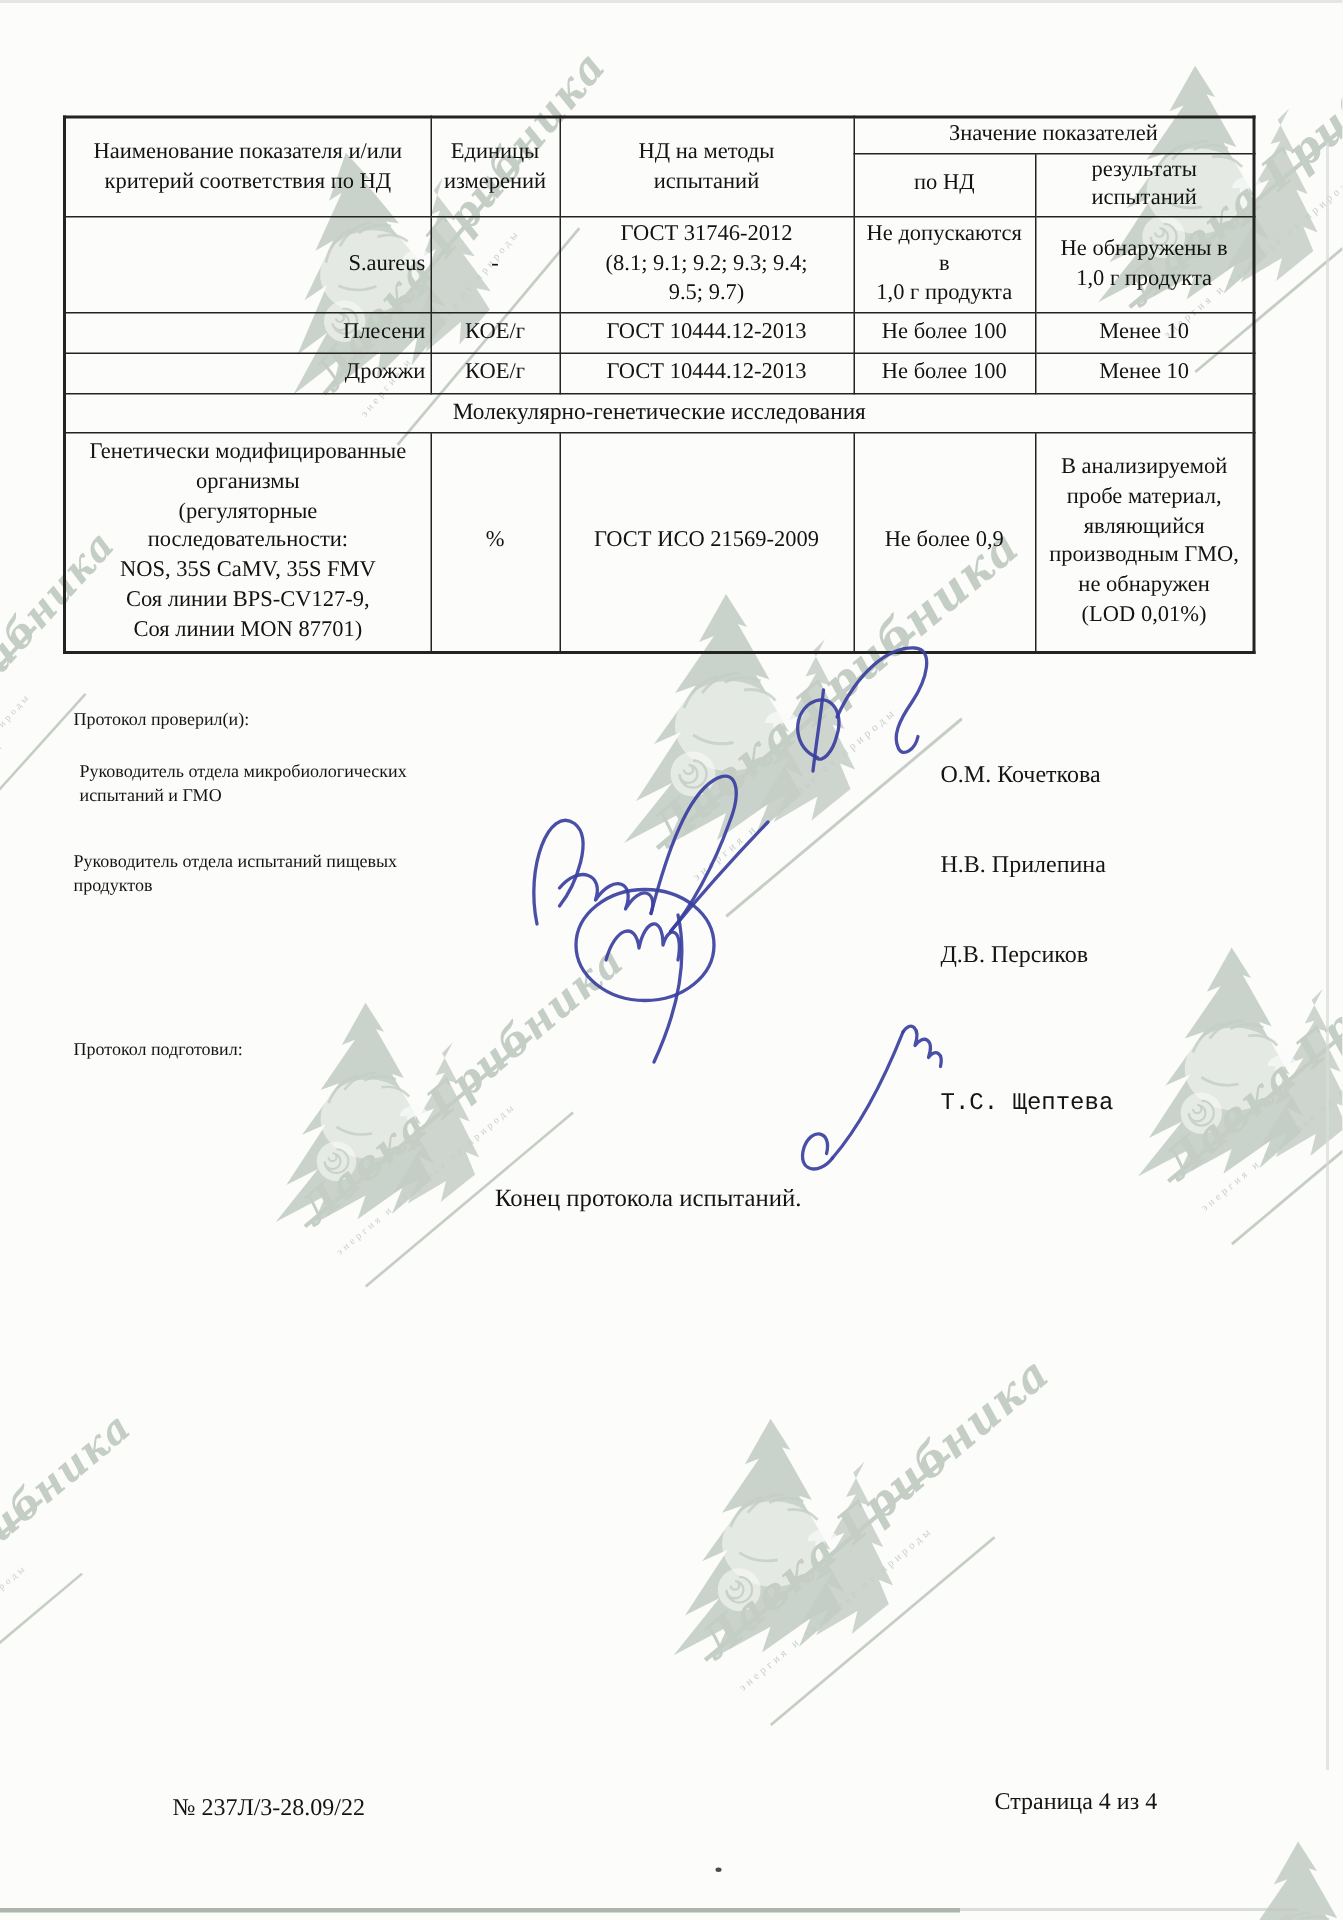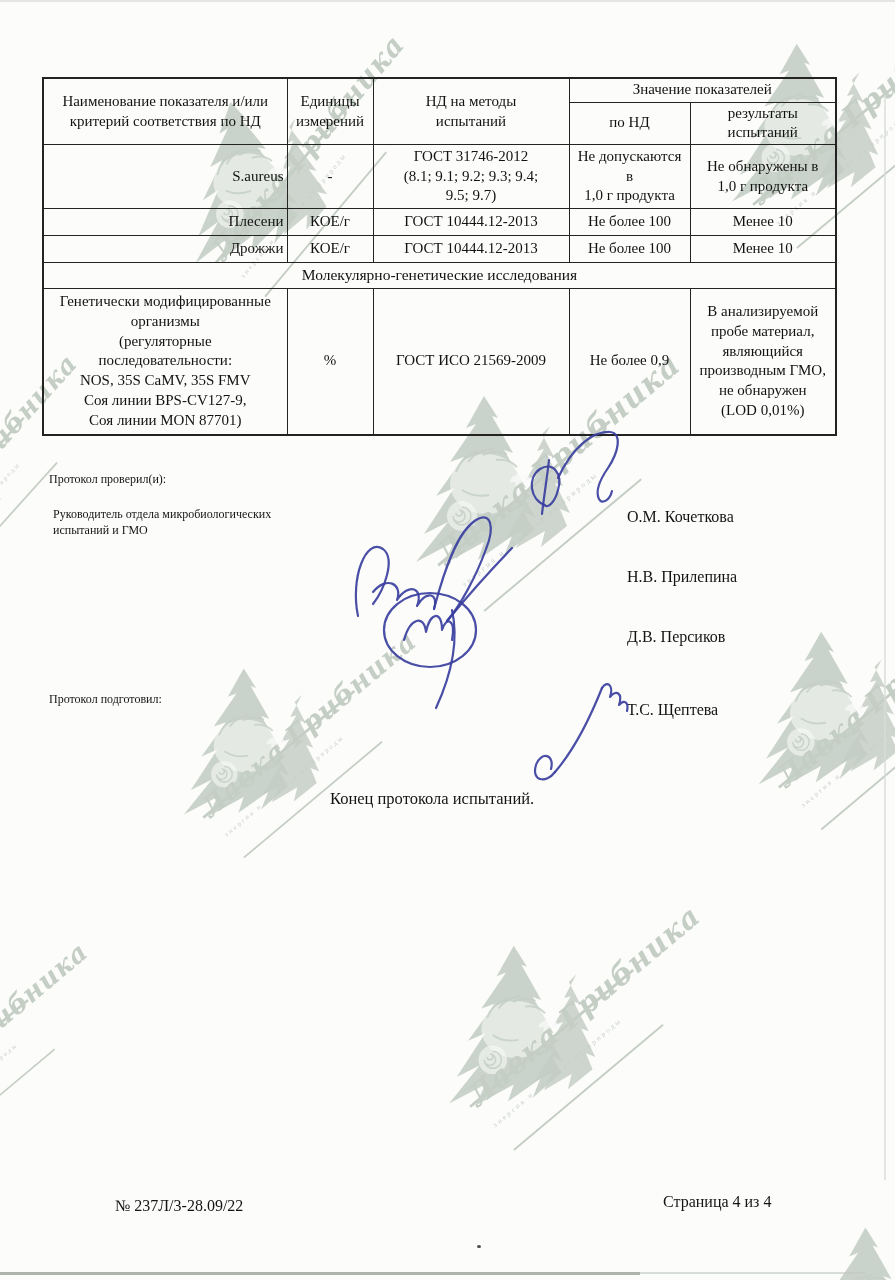--- a/index.html
+++ b/index.html
@@ -241,26 +241,28 @@
       </tr>
     </tbody>
   </table>
 
   <div class="tb" style="left:49px;top:471px;">Протокол проверил(и):</div>
 
   <div class="tb pre" style="left:53px;top:506px;width:330px;">Руководитель отдела микробиологических
 испытаний и ГМО</div>
   <div class="nm" style="left:627px;top:508px;text-align:center;">О.М. Кочеткова</div>
 
+  <div class="tb pre" style="left:49px;top:566px;width:330px;">Руководитель отдела испытаний пищевых
+продуктов</div>
   <div class="nm" style="left:627px;top:568px;">Н.В. Прилепина</div>
 
   <div class="nm" style="left:627px;top:628px;">Д.В. Персиков</div>
 
   <div class="tb" style="left:49px;top:691px;">Протокол подготовил:</div>
-  <div class="nm" style="left:627px;top:701px;">Т.С. Щептева</div>
+  <div class="nm" style="left:627px;top:726px;font-family:Liberation Mono, monospace;">Т.С. Щептева</div>
 
   <div class="tb" style="left:330px;top:788px;font-size:16.5px;text-align:right;">Конец протокола испытаний.</div>
 
   <svg class="sigs" viewBox="0 0 320 370">
 
     <path d="M205,85 C190,80 187,58 200,49 C213,41 223,54 218,70 C215,82 208,89 204,85"></path>
     <path d="M209,40 C207,58 204,76 202,94"></path>
     <path d="M218,58 C232,28 252,11 270,12 C283,13 278,33 268,48 C259,61 255,71 259,79 C262,85 270,80 272,71"></path>
 
     <path d="M18,196 C10,158 26,117 43,129 C56,139 44,170 33,184"></path>

